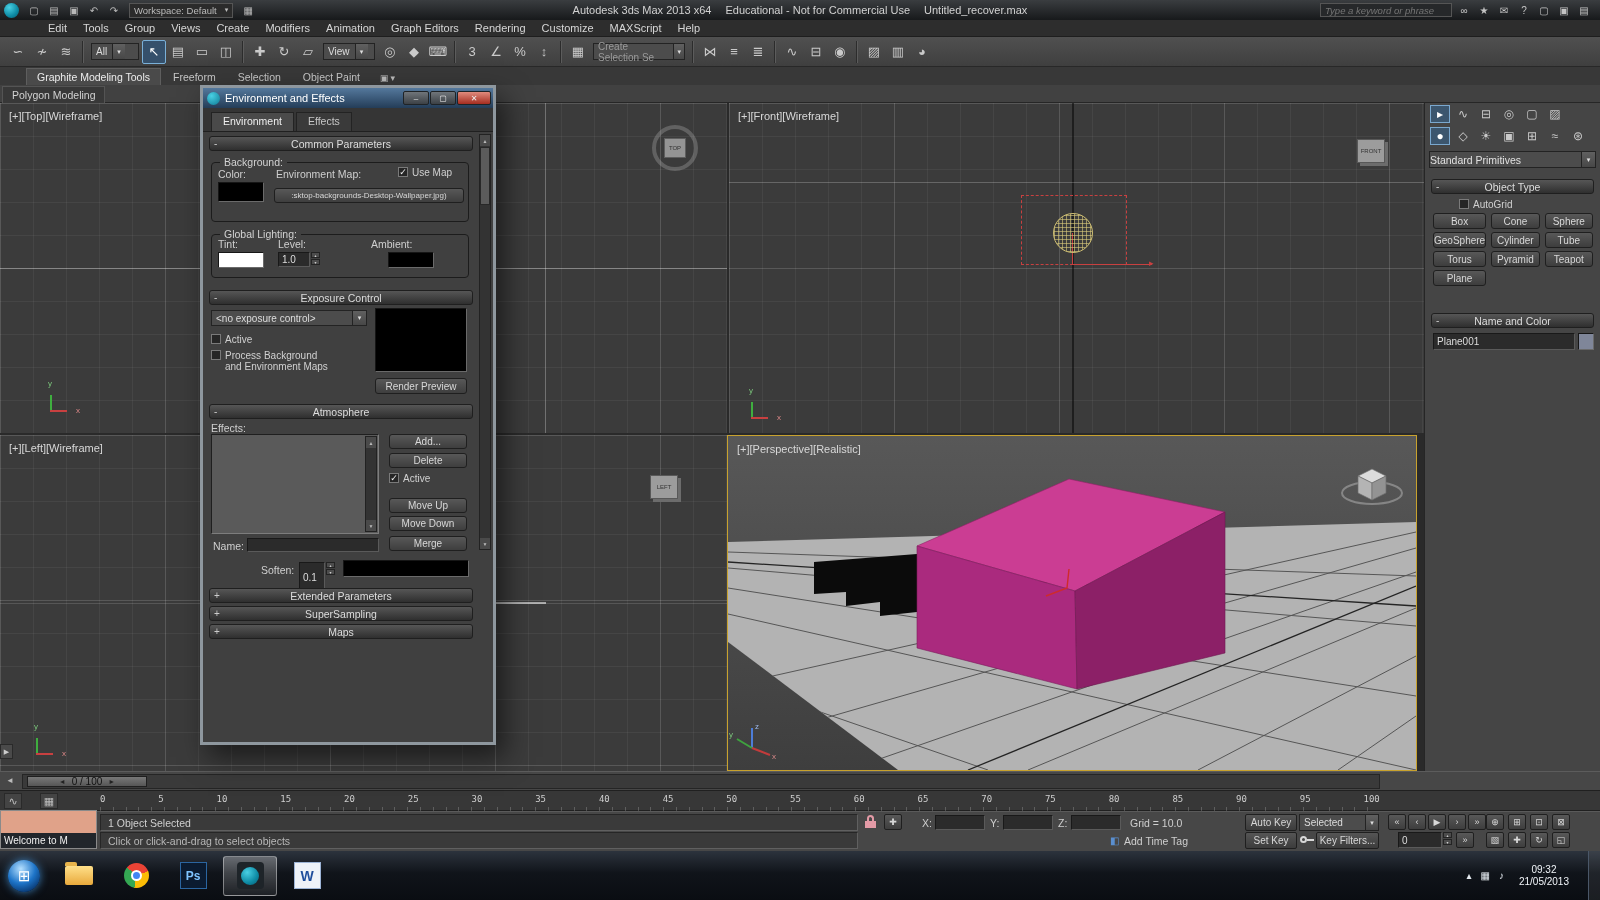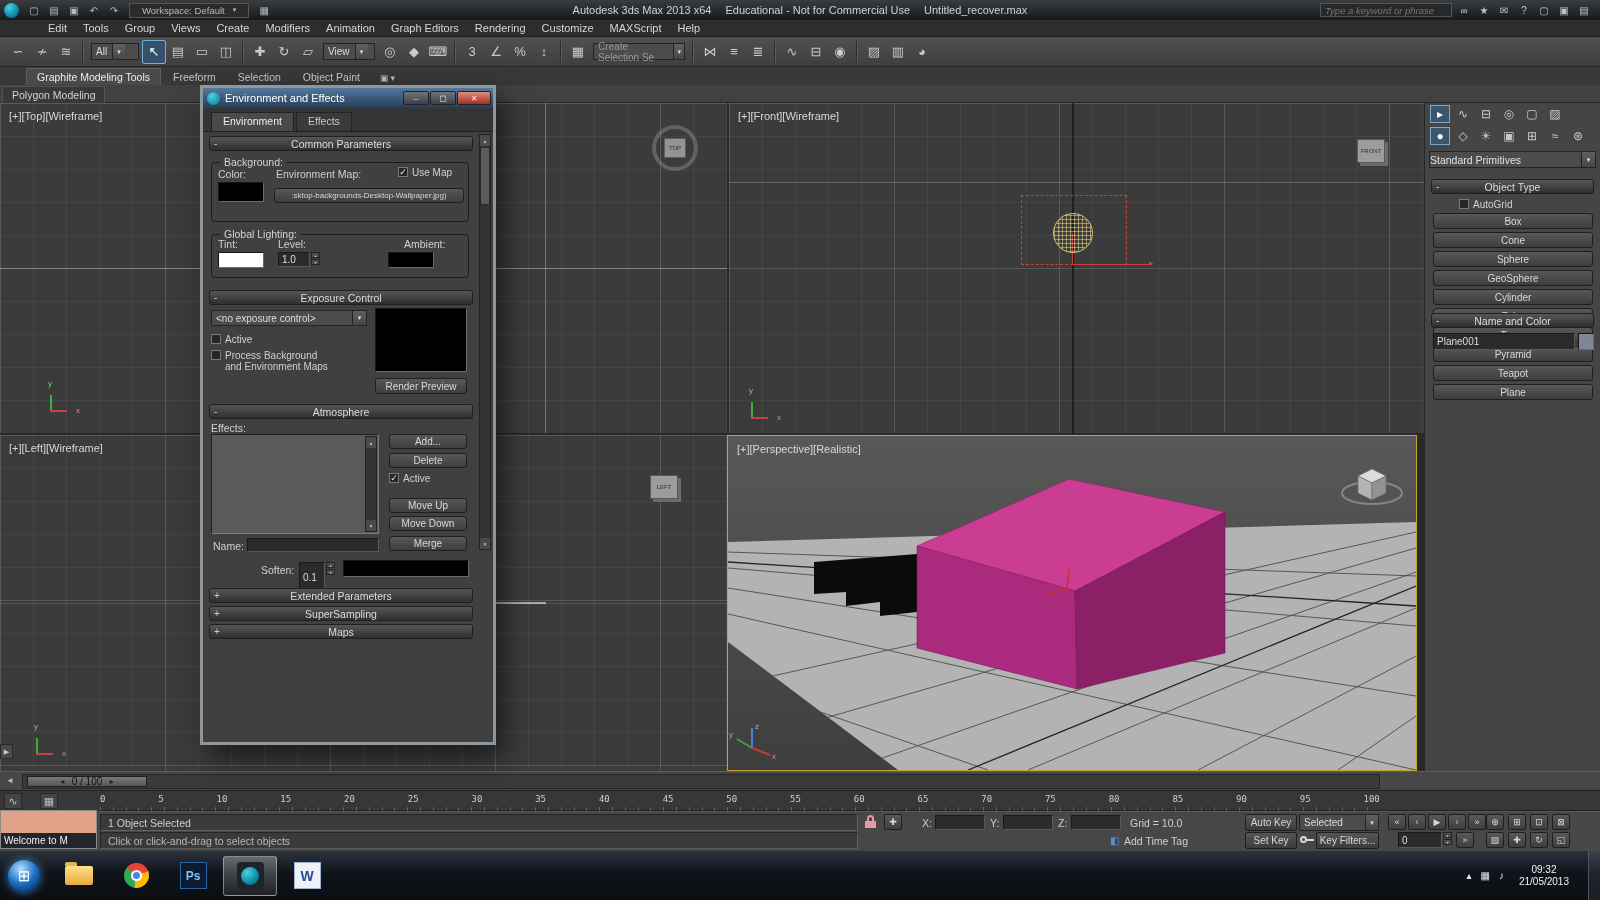--- a/index.html
+++ b/index.html
@@ -3,21 +3,21 @@
 <meta charset="utf-8">
 <style>
 *{box-sizing:border-box;margin:0;padding:0}
 body{margin:0;background:#222;font-family:"Liberation Sans",sans-serif}
 #root{position:relative;width:1600px;height:900px;overflow:hidden;background:#3c3c3c;font-family:"Liberation Sans",sans-serif}
 
 #titlebar{position:absolute;left:0;top:0;width:1600px;height:20px;background:linear-gradient(#3a3d40,#17191b);display:flex;align-items:center;color:#c8c8c8}
 .logo{width:15px;height:15px;border-radius:50%;background:radial-gradient(circle at 35% 30%,#49d0e4,#0d8aa4 60%,#085a70);margin:0 6px 0 4px;flex:none}
 .qat{display:flex;align-items:center;gap:2px}
 .qat .ico{width:18px;height:16px;font-size:10px;color:#b9b9b9;display:flex;align-items:center;justify-content:center}
-.workspace{height:15px;background:#2b2b2b;border:1px solid #555;font-size:9.5px;color:#bbb;display:flex;align-items:center;padding:0 12px;gap:8px;margin:0 4px}
+.workspace{height:15px;background:#2b2b2b;border:1px solid #555;font-size:9.5px;color:#bbb;display:flex;align-items:center;padding:0 4px;gap:8px;margin:0 4px}
 .title-text{position:absolute;left:0;right:0;top:0;height:20px;display:flex;align-items:center;justify-content:center;gap:14px;font-size:11px;color:#d2d2d2;pointer-events:none}
 .infocenter{margin-left:auto;display:flex;align-items:center;gap:4px;padding-right:8px;z-index:2}
 .search{width:132px;height:14px;background:#26282a;border:1px solid #555;color:#bbb;font-size:9.5px;font-style:italic;padding:0 4px;font-family:"Liberation Sans",sans-serif}
 .infocenter .ico{width:16px;height:15px;font-size:10px;color:#c4c4c4;display:flex;align-items:center;justify-content:center}
 
 #menubar{position:absolute;left:0;top:20px;width:1600px;height:17px;background:#2d2d2d;display:flex;align-items:center;padding-left:40px;font-size:11px;color:#d6d6d6;border-bottom:1px solid #1e1e1e}
 .menu-item{padding:1px 8px;cursor:default}
 
 #maintoolbar{position:absolute;left:0;top:37px;width:1600px;height:30px;background:linear-gradient(#505050,#3f3f3f);border-bottom:1px solid #282828;display:flex;align-items:center;padding-left:6px}
 .tb-ico{width:24px;height:24px;font-size:13px;color:#cacaca;display:flex;align-items:center;justify-content:center;border:1px solid transparent;border-radius:2px;flex:none}
@@ -53,21 +53,21 @@
 .sel-rect{position:absolute;border:1px dashed #c84040;z-index:1}
 
 #cmdpanel{position:absolute;left:1424px;top:0;width:176px;height:668px;background:#454545;border-left:1px solid #262626}
 .cp-row{position:absolute;display:flex;gap:3px;align-items:center}
 .cp-ico{width:20px;height:18px;display:flex;align-items:center;justify-content:center;color:#c9c9c9;font-size:12px;border:1px solid transparent}
 .cp-ico.active{background:#3c566e;border:1px solid #7aa8cf;color:#fff}
 .cp-combo{position:absolute;left:4px;top:48px;width:167px;height:17px;background:#4c4c4c;border:1px solid #232323;font-size:10.5px;color:#e0e0e0;display:flex;align-items:center;}
 .cp-combo .car{margin-left:auto;width:14px;height:15px;background:linear-gradient(#606060,#474747);border-left:1px solid #232323;display:flex;align-items:center;justify-content:center;font-size:7px}
 .roll{position:absolute;height:15px;background:linear-gradient(#565656,#2f2f2f);border:1px solid #1f1f1f;border-radius:3px;color:#ddd;font-size:10.5px;display:flex;align-items:center;justify-content:center}
 .rsign{position:absolute;left:4px;font-size:10px;color:#ccc}
-.cp-grid{position:absolute;left:8px;top:110px;width:160px;display:grid;grid-template-columns:1fr;gap:3px 5px}
+.cp-grid{position:absolute;left:8px;top:110px;width:160px;display:grid;grid-template-columns:1fr 1fr 1fr;gap:3px 5px}
 .cp-btn{background:linear-gradient(#585858,#3d3d3d);border:1px solid #1f1f1f;border-radius:3px;color:#d8d8d8;font-size:10px;height:16px;display:flex;align-items:center;justify-content:center}
 .chkrow{position:absolute;display:flex;align-items:flex-start;gap:4px}
 .chk{width:10px;height:10px;background:#262626;border:1px solid #7a7a7a;color:#f0f0f0;font-size:9px;line-height:9px;text-align:center;flex:none}
 .chklbl{font-size:10px;color:#d0d0d0;line-height:11px;white-space:nowrap}
 .field{position:absolute;background:#2b2b2b;border:1px solid #191919;border-bottom-color:#5a5a5a;border-right-color:#5a5a5a;color:#ddd;font-size:10px;display:flex;align-items:center;padding:0 3px}
 input.field{font-family:Liberation Sans, sans-serif}
 .swatch{position:absolute;border:1px solid #6a6a6a;border-top-color:#161616;border-left-color:#161616}
 .spin{position:absolute;width:9px;display:flex;flex-direction:column;gap:1px}
 .spin span{height:6px;background:#4c4c4c;border:1px solid #232323;font-size:4px;color:#ccc;display:flex;align-items:center;justify-content:center}
 .lbl{position:absolute;font-size:10.5px;color:#cfcfcf;white-space:nowrap}
@@ -449,21 +449,21 @@
       <div class="grp" style="left:8px;top:102px;width:258px;height:44px">
         <span class="grp-label">Global Lighting:</span>
         <span class="lbl" style="left:6px;top:3px">Tint:</span>
         <div class="swatch" style="left:6px;top:17px;width:46px;height:16px;background:#fff"></div>
         <span class="lbl" style="left:66px;top:3px">Level:</span>
         <div class="field" style="left:66px;top:17px;width:32px;height:15px">1.0</div>
         <div class="spin" style="left:99px;top:17px;height:15px">
           <span>▴</span>
             <span>▾</span>
         </div>
-        <span class="lbl" style="left:192px;top:3px">Ambient:</span>
+        <span class="lbl" style="left:159px;top:3px">Ambient:</span>
         <div class="swatch" style="left:176px;top:17px;width:46px;height:16px;background:#000"></div>
       </div>
 
       <div class="roll" style="left:6px;top:158px;width:264px">
         <span class="rsign">-</span>
         <span>Exposure Control</span>
       </div>
       <div class="dcombo" style="left:8px;top:178px;width:156px;height:16px">
         <span>&lt;no exposure control&gt;</span>
         <span class="car">▾</span>

